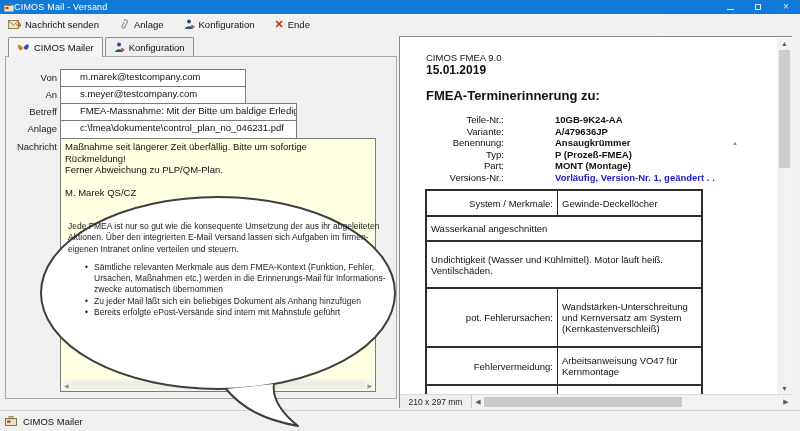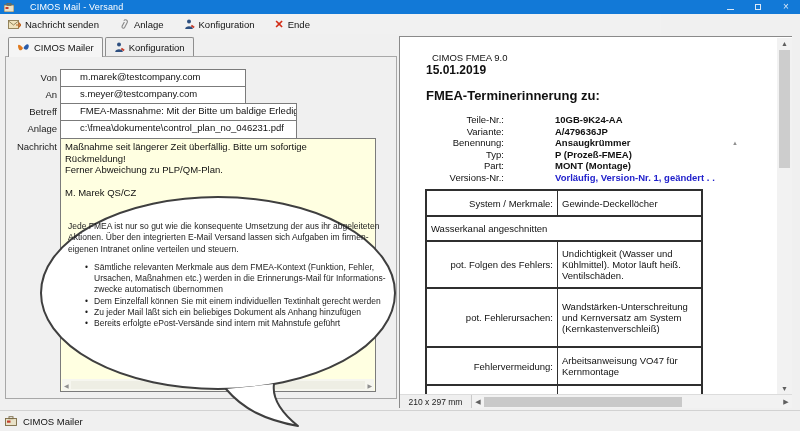--- a/index.html
+++ b/index.html
@@ -7,21 +7,21 @@
   body {
     position:relative; overflow:hidden;
     background:#f0f0f0;
     font-family:"Liberation Sans", sans-serif;
     color:#111;
   }
   
   .titlebar { position:absolute; left:0; top:0; width:800px; height:14px;
     background:#1279d7; color:#fff; display:flex; align-items:center; }
   .title-icon { width:10px; height:9px; margin-left:4px; flex:0 0 auto; }
-  .title-text { margin-left:16px; font-size:9px; letter-spacing:.2px; }
+  .title-text { margin-left:0; font-size:9px; letter-spacing:.2px; }
   .win-controls { position:absolute; right:0; top:0; height:14px; display:flex; }
   .win-btn { width:28px; height:14px; display:flex; align-items:center; justify-content:center; color:#dce9f7; }
   .glyph-min { width:7px; border-bottom:1px solid #dce9f7; height:1px; margin-top:4px; }
   .glyph-max { width:6px; height:6px; border:1px solid #dce9f7; }
   .glyph-close { font-size:10px; line-height:10px; }
   
   .toolbar { position:absolute; left:0; top:14px; width:661px; height:20px;
     background:#f1f1f1; display:flex; align-items:center; padding-left:4px; font-size:9.5px; }
   .tool-btn { display:flex; align-items:center; gap:4px; padding:2px 4px; margin-right:12px; }
   .ende-x { color:#d22c16; font-weight:bold; font-size:11px; line-height:10px; }
@@ -50,21 +50,21 @@
   .bubble-text { position:absolute; left:64px; top:221px; width:324px; z-index:6;
     font-size:8.5px; line-height:11.3px; color:#1c1c1c; }
   .bubble-text p { margin:0 0 7px 4px; }
   .bubble-text ul { margin:0; padding-left:30px; list-style:none; }
   .bubble-text li { position:relative; }
   .bubble-text li::before { content:"•"; position:absolute; left:-9px; }
   
   .preview { position:absolute; left:399px; top:36px; width:393px; height:372px;
     background:#fff; border-top:1px solid #8a8a8a; border-left:1px solid #8a8a8a; }
   .doc { position:absolute; left:0; top:0; right:15px; bottom:14px; overflow:hidden; font-size:9.5px; }
-  .doc-app { position:absolute; left:32px; top:15px; }
+  .doc-app { position:absolute; left:26px; top:15px; }
   .doc-date { position:absolute; left:26px; top:26px; font-size:12px; font-weight:bold; }
   .doc-head { position:absolute; left:26px; top:51px; font-size:13px; font-weight:bold; }
   .meta { position:absolute; left:0; top:77px; }
   .meta-row { display:flex; line-height:11.6px;gap:47px; }
   .meta-label { width:104px; text-align:right; }
   .meta-value { margin-left:4px; font-weight:bold; }
   .meta-value.blue { color:#2222cc; }
   .vtable { position:absolute; left:25px; top:152px; width:278px; border:2px solid #2f2f2f; }
   .vrow { display:flex; border-top:2px solid #2f2f2f; }
   .vrow:first-child { border-top:none; }
@@ -190,21 +190,20 @@
 
 <svg class="bubble-svg" viewBox="0 0 800 431">
   <ellipse cx="218" cy="293" rx="177" ry="96" fill="#ffffff" stroke="#3f3f3f" stroke-width="2"></ellipse>
   <path d="M 226 389 C 243 409 265 420 298 426 C 282 413 272 398 274 384 Z" fill="#ffffff" stroke="none"></path>
   <path d="M 226 389 C 243 409 265 420 298 426 C 282 413 272 398 274 384" fill="none" stroke="#3f3f3f" stroke-width="2" stroke-linejoin="round" stroke-linecap="round"></path>
 </svg>
 <div class="bubble-text">
   <p>Jede FMEA ist nur so gut wie die konsequente Umsetzung der aus ihr abgeleiteten Aktionen. Über den integrierten E-Mail Versand lassen sich Aufgaben im firmen-eigenen Intranet online verteilen und steuern.</p>
   <ul>
     <li>Sämtliche relevanten Merkmale aus dem FMEA-Kontext (Funktion, Fehler, Ursachen, Maßnahmen etc.) werden in die Erinnerungs-Mail für Informations-zwecke automatisch übernommen</li>
-    <li>Dem Einzelfall können Sie mit einem individuellen Textinhalt gerecht werden</li>
     <li>Zu jeder Mail läßt sich ein beliebiges Dokument als Anhang hinzufügen</li>
     <li>Bereits erfolgte ePost-Versände sind intern mit Mahnstufe geführt</li>
   </ul>
 </div>
 
 <div class="preview">
   <div class="doc">
     <div class="doc-app">CIMOS FMEA 9.0</div>
     <div class="doc-date">15.01.2019</div>
     <div class="doc-head">FMEA-Terminerinnerung zu:</div>
@@ -236,21 +235,20 @@
     </div>
     <div class="vtable">
       <div class="vrow rh1">
           <div class="vcell-l">System / Merkmale:</div>
           <div class="vcell-r">Gewinde-Deckellöcher</div>
         </div>
       <div class="vrow rh2">
           <div class="vcell-r">Wasserkanal angeschnitten</div>
         </div>
       <div class="vrow rh3">
-          <div class="vcell-l">pot. Folgen des Fehlers:</div>
           <div class="vcell-r">Undichtigkeit (Wasser und Kühlmittel). Motor läuft heiß. Ventilschäden.</div>
         </div>
       <div class="vrow rh4">
           <div class="vcell-l">pot. Fehlerursachen:</div>
           <div class="vcell-r">Wandstärken-Unterschreitung und Kernversatz am System (Kernkastenverschleiß)</div>
         </div>
       <div class="vrow rh5">
           <div class="vcell-l">Fehlervermeidung:</div>
           <div class="vcell-r">Arbeitsanweisung VO47 für Kernmontage</div>
         </div>

